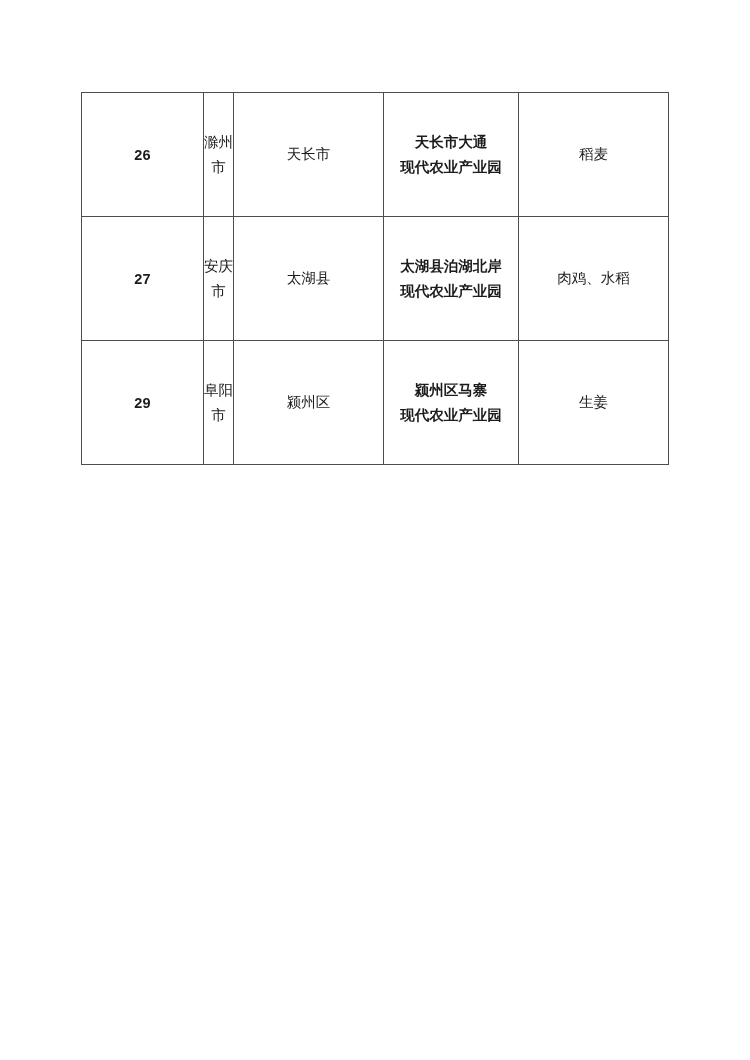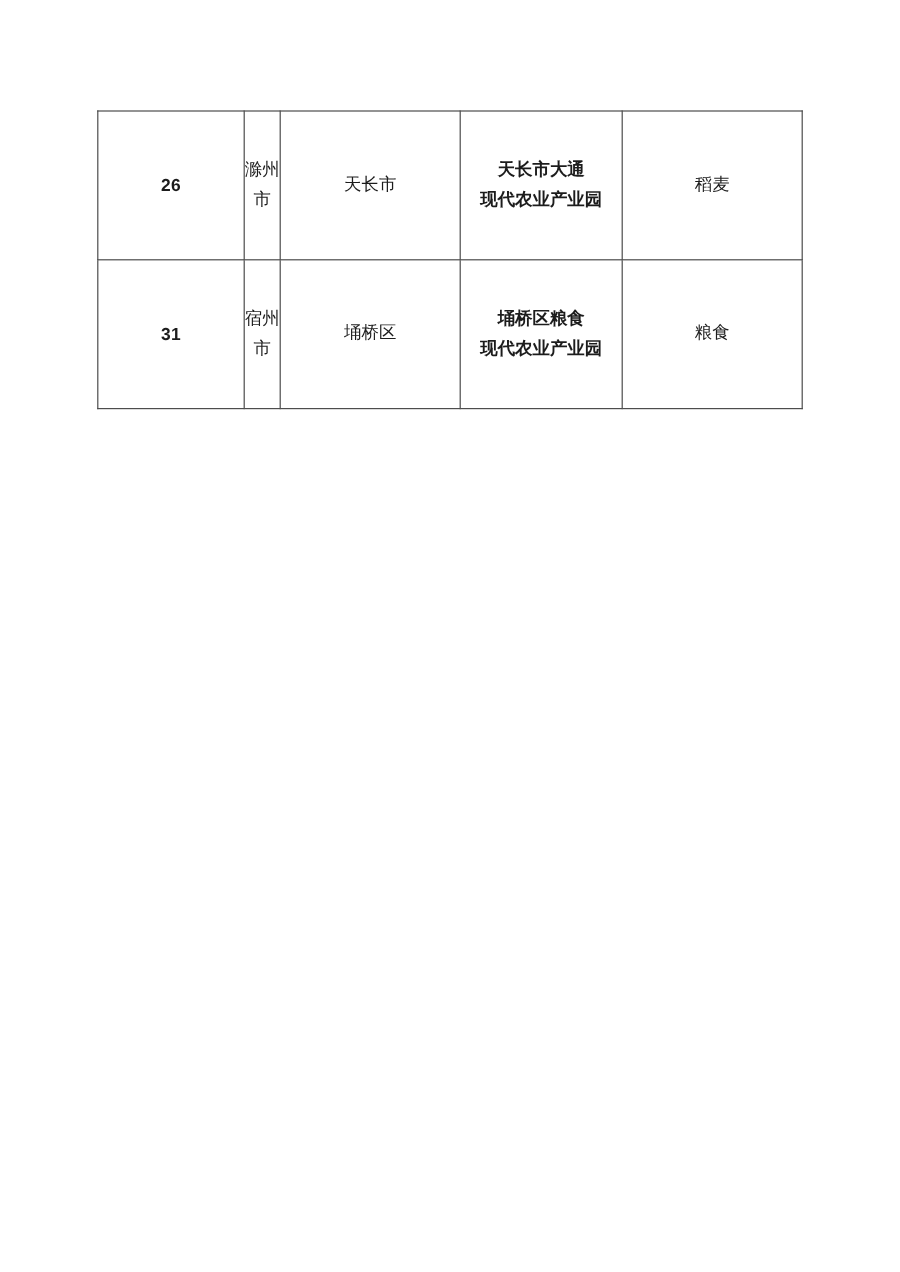--- a/index.html
+++ b/index.html
@@ -73,22 +73,30 @@
     <tbody>
       <tr>
         <td class="cell-no">26</td>
         <td class="cell-city">滁州市</td>
         <td class="cell-county">天长市</td>
         <td class="cell-park">天长市大通
 现代农业产业园</td>
         <td class="cell-products">稻麦</td>
       </tr>
       <tr>
-        <td class="cell-no">31</td>
-        <td class="cell-city">宿州市</td>
-        <td class="cell-county">埇桥区</td>
-        <td class="cell-park">埇桥区粮食
+        <td class="cell-no">27</td>
+        <td class="cell-city">安庆市</td>
+        <td class="cell-county">太湖县</td>
+        <td class="cell-park">太湖县泊湖北岸
 现代农业产业园</td>
-        <td class="cell-products">粮食</td>
+        <td class="cell-products">肉鸡、水稻</td>
+      </tr>
+      <tr>
+        <td class="cell-no">29</td>
+        <td class="cell-city">阜阳市</td>
+        <td class="cell-county">颍州区</td>
+        <td class="cell-park">颍州区马寨
+现代农业产业园</td>
+        <td class="cell-products">生姜</td>
       </tr>
     </tbody>
   </table>
 </div>
 
 </body></html>

